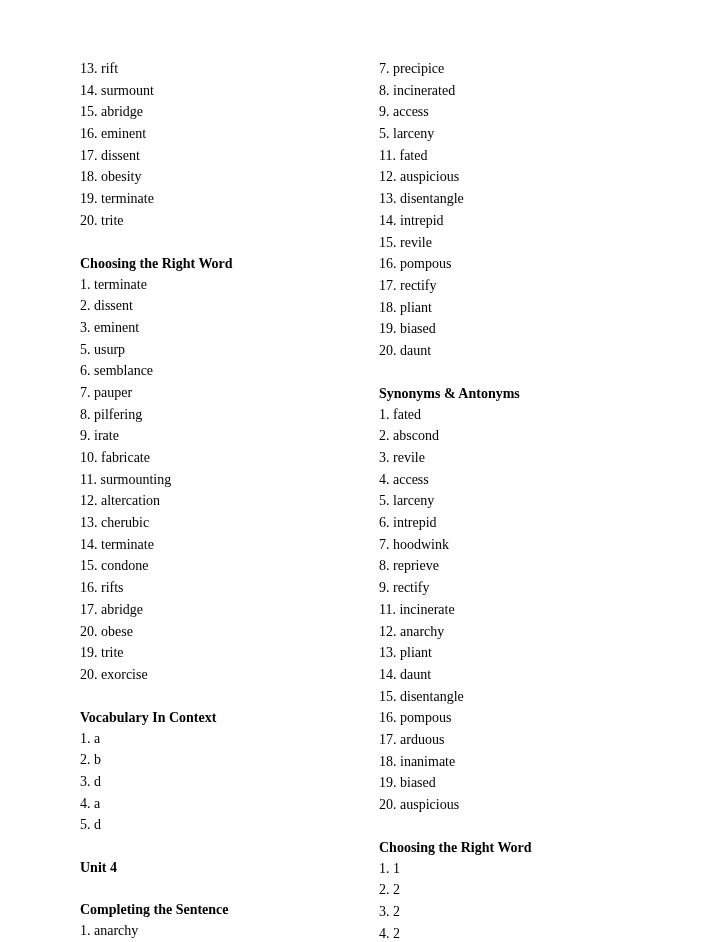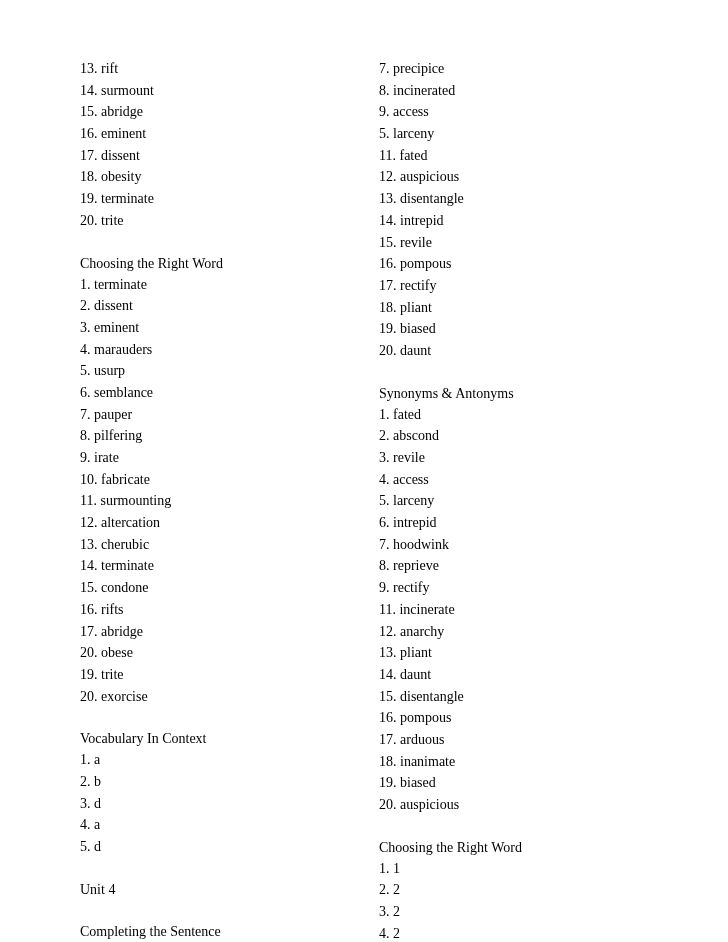--- a/index.html
+++ b/index.html
@@ -29,21 +29,21 @@
       padding-right: 20px;
     }
     .right-column {
       padding-left: 10px;
     }
     .section {
       margin-bottom: 16px;
       margin-top: 8px;
     }
     .section-title {
-      font-weight: normal;
+      font-weight: bold;
       margin-bottom: 2px;
     }
     .list-item {
       line-height: 1.55;
     }
   </style>
 </head>
 <body>
 
 <div class="page">
@@ -57,21 +57,20 @@
         <div class="list-item">17. dissent</div>
         <div class="list-item">18. obesity</div>
         <div class="list-item">19. terminate</div>
         <div class="list-item">20. trite</div>
       </div>
       <div class="section">
         <div class="section-title">Choosing the Right Word</div>
         <div class="list-item">1. terminate</div>
         <div class="list-item">2. dissent</div>
         <div class="list-item">3. eminent</div>
-        <div class="list-item">4. marauders</div>
         <div class="list-item">5. usurp</div>
         <div class="list-item">6. semblance</div>
         <div class="list-item">7. pauper</div>
         <div class="list-item">8. pilfering</div>
         <div class="list-item">9. irate</div>
         <div class="list-item">10. fabricate</div>
         <div class="list-item">11. surmounting</div>
         <div class="list-item">12. altercation</div>
         <div class="list-item">13. cherubic</div>
         <div class="list-item">14. terminate</div>

